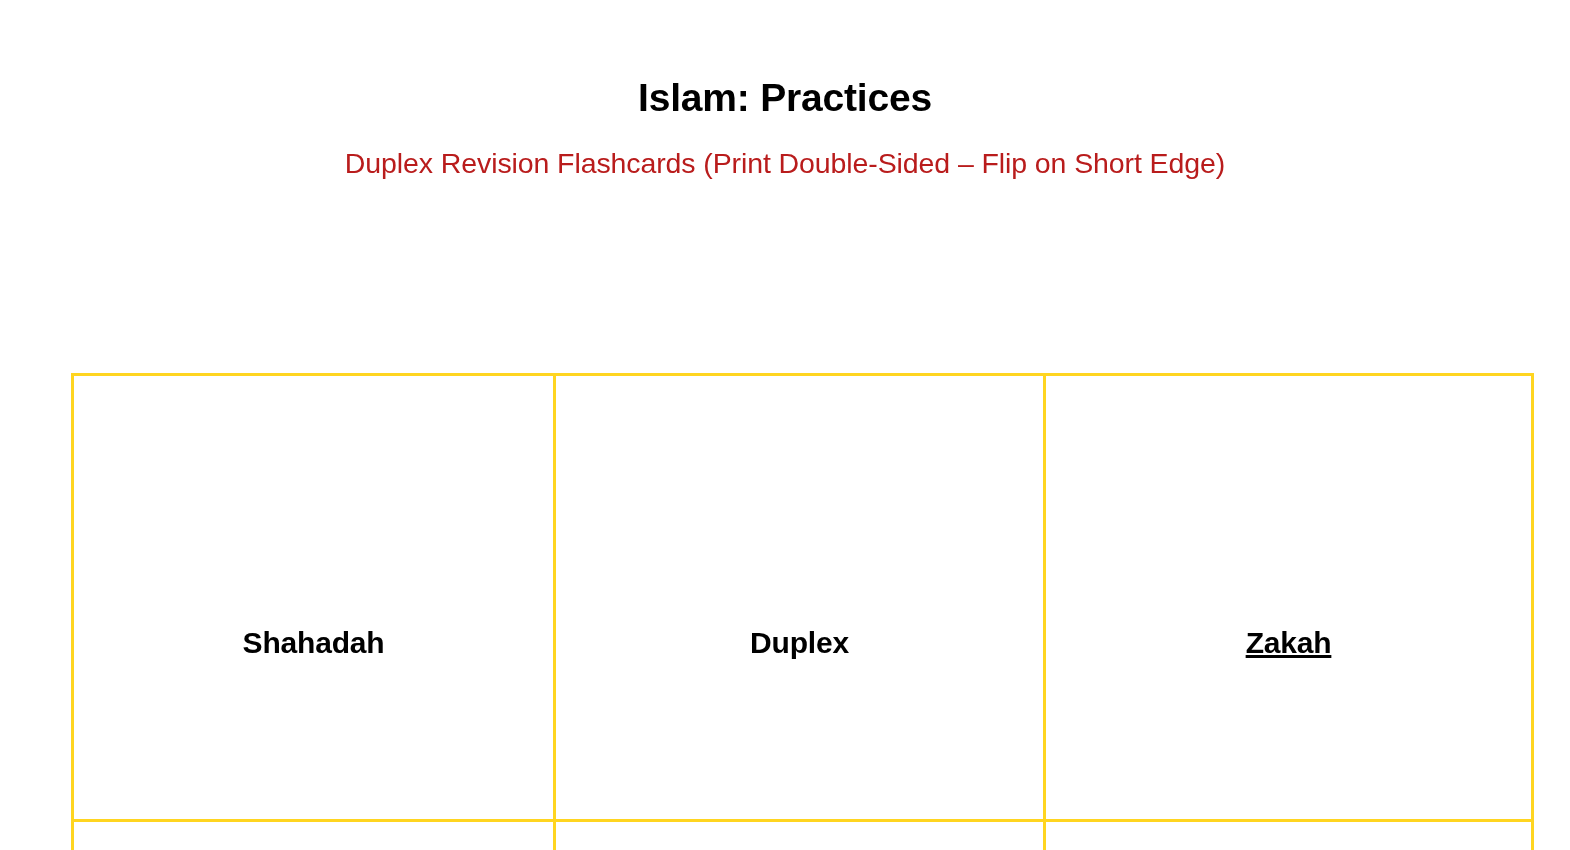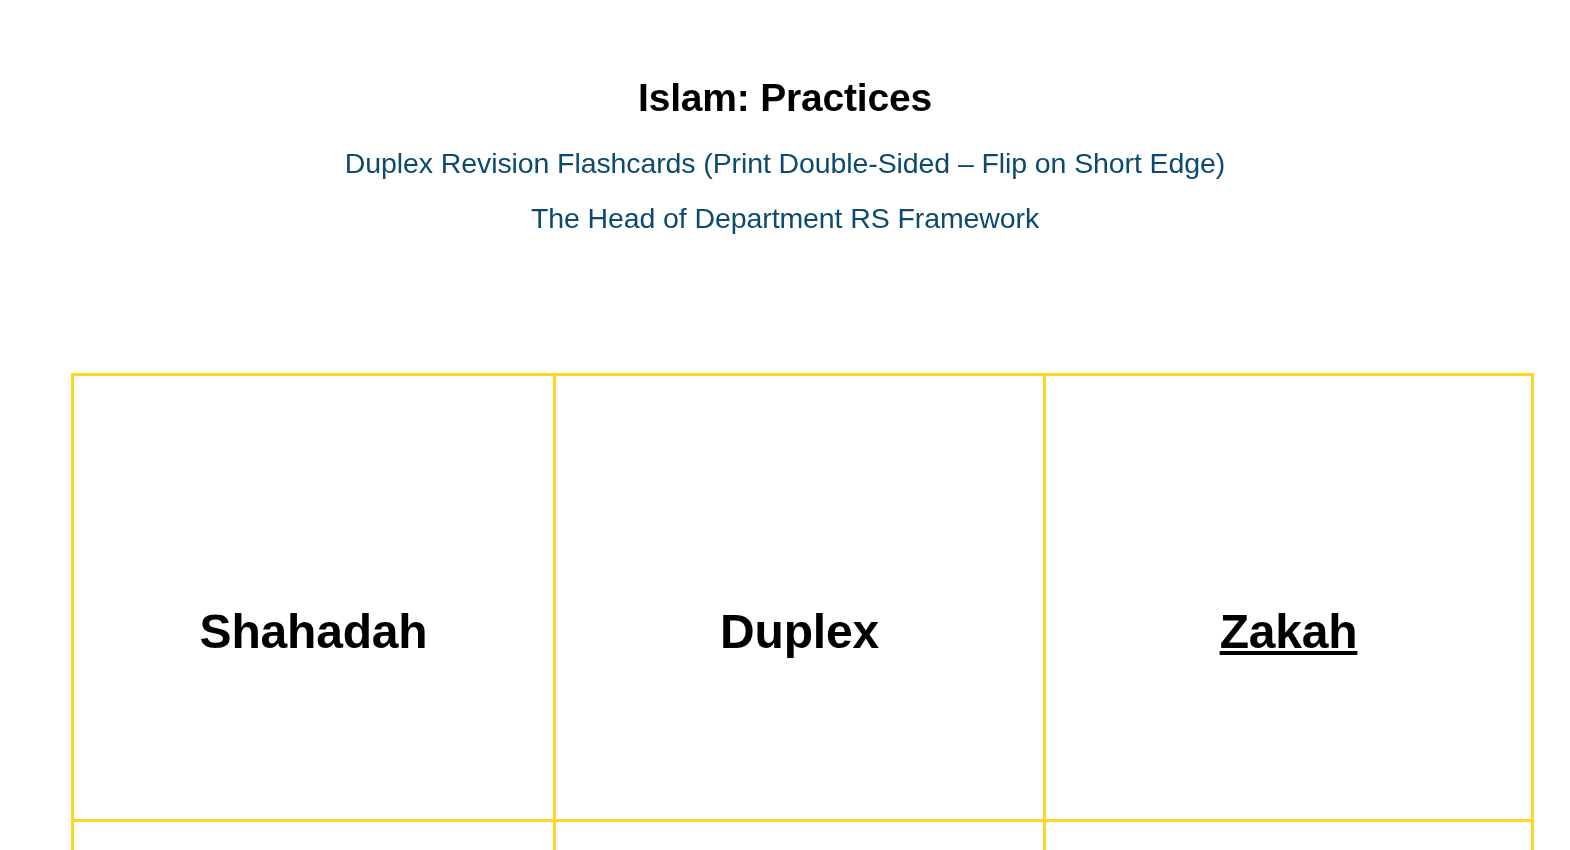--- a/index.html
+++ b/index.html
@@ -40,25 +40,25 @@
     line-height: 1.15;
     letter-spacing: -0.2px;
     color: #000000;
   }
 
   .subtitle-block {
     margin-top: 17px;
   }
 
   .doc-subtitle {
-    margin: 4px;
+    margin: 16px;
     font-size: 28.5px;
     font-weight: normal;
     line-height: 51px;
-    color: #0c4a6e;
+    color: #b91c1c;
     letter-spacing: -0.1px;
   }
 
   
   .card-grid {
     position: absolute;
     left: 71px;
     top: 373px;
     width: 1460px;
     border-collapse: collapse;
@@ -77,42 +77,41 @@
     background: #ffffff;
     box-sizing: border-box;
   }
 
   .card-cell.col-1 { width: 482px; }
   .card-cell.col-2 { width: 490px; }
   .card-cell.col-3 { width: 488px; text-decoration: underline; }
 
   .card-term {
     display: block;
-    font-size: 48px;
+    font-size: 30px;
     font-weight: bold;
     line-height: 1.1;
     letter-spacing: -0.2px;
     color: #000000;
   }
 
   .card-cell.empty-cell {
     padding: 0;
   }
 </style>
 </head>
 <body>
 
 <div class="page">
 
   <div class="doc-header">
     <h1 class="doc-title">Islam: Practices</h1>
 
     <div class="subtitle-block">
       <p class="doc-subtitle">Duplex Revision Flashcards (Print Double-Sided – Flip on Short Edge)</p>
-      <p class="doc-subtitle">The Head of Department RS Framework</p>
     </div>
   </div>
 
   <table class="card-grid">
     <tbody>
         <tr>
       <td class="card-cell col-1">
         <span class="card-term">Shahadah</span>
       </td>
       <td class="card-cell col-2">

